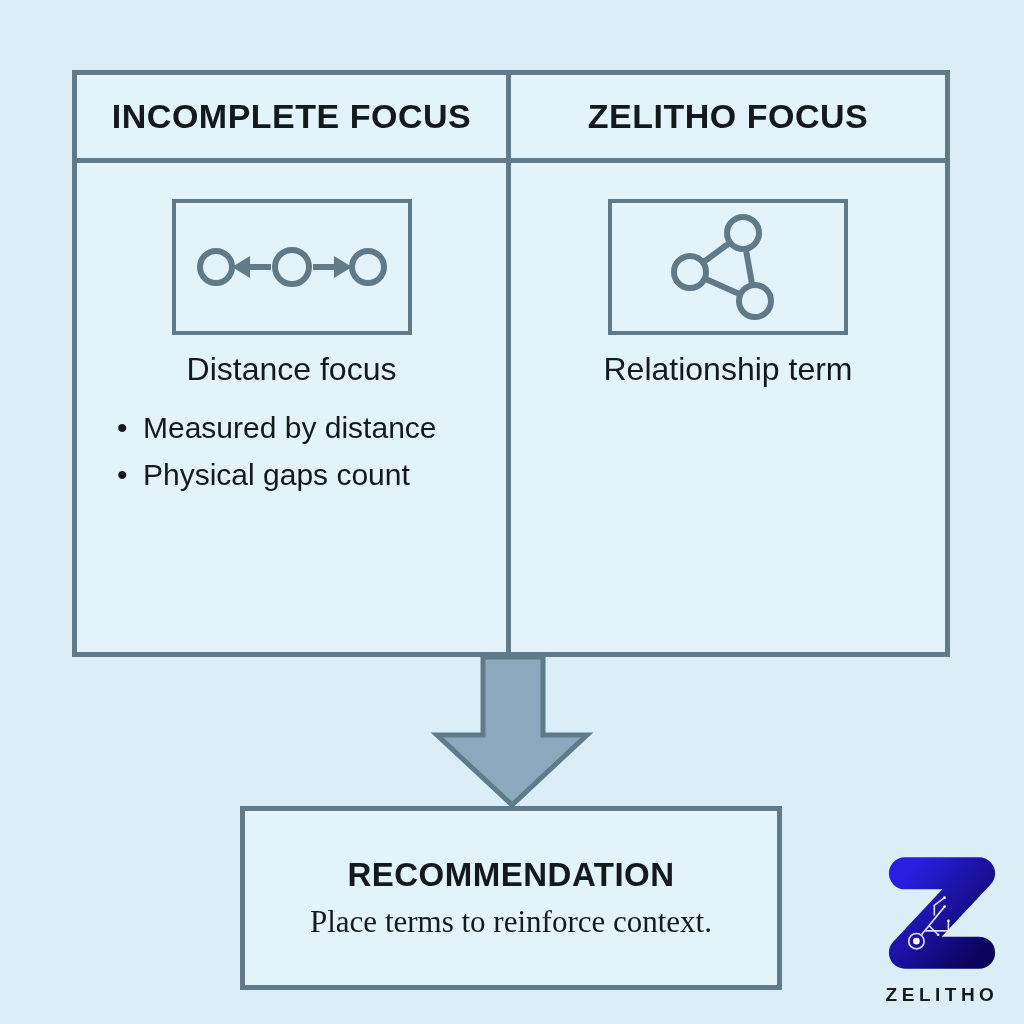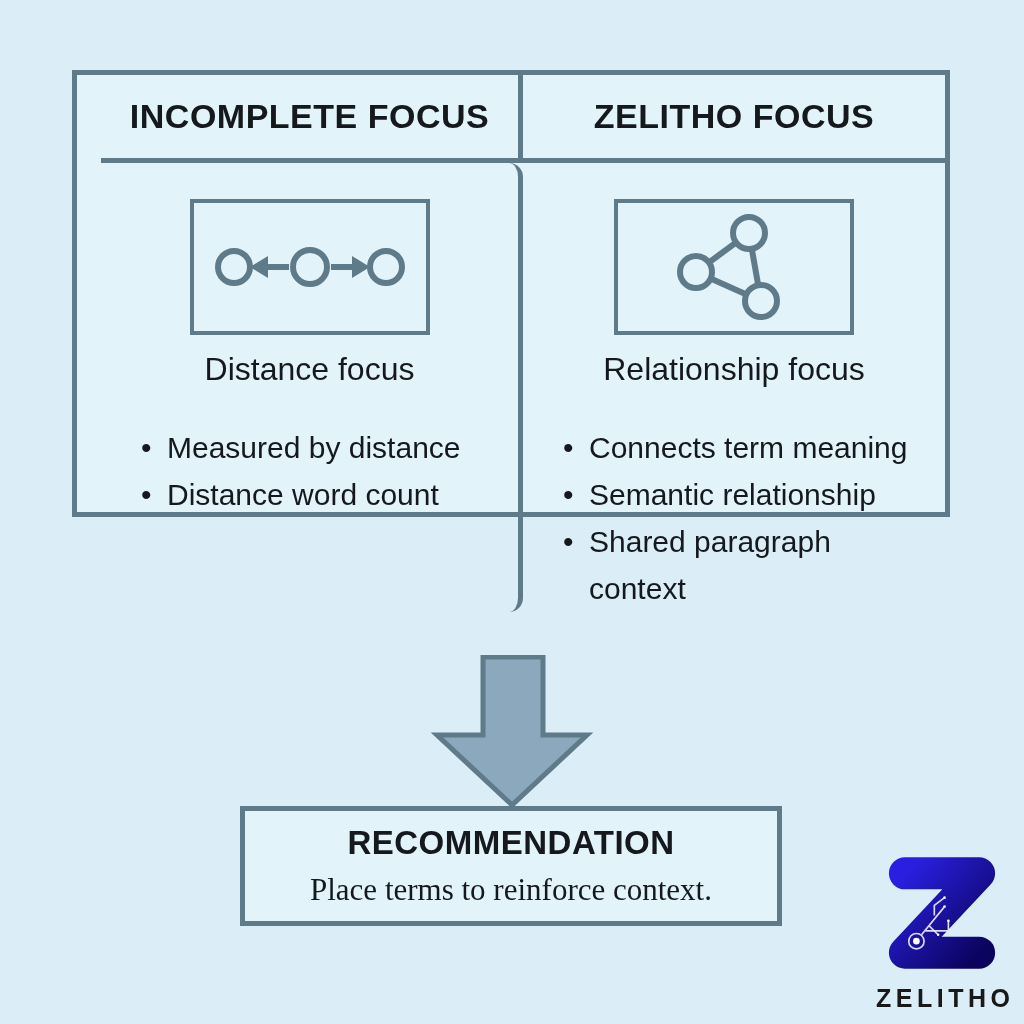--- a/index.html
+++ b/index.html
@@ -6,52 +6,52 @@
     --bg:#dbedf7; --cell:#e2f3fa; --line:#5f7b8a; --ink:#15191d;
     --arrow-fill:#8ba8bc; --z1:#2a1fe0; --z2:#0b045f; --brand-ink:#191919;
   }
   *{box-sizing:border-box;margin:0;padding:0;}
   html,body{width:1024px;height:1024px;}
   body{font-family:"Liberation Sans","DejaVu Sans",sans-serif;color:var(--ink);}
   .canvas{position:relative;width:1024px;height:1024px;background:var(--bg);overflow:hidden;}
 
   
   .compare-table{
-    position:absolute;left:72px;top:70px;width:878px;height:447px;
+    position:absolute;left:72px;top:70px;width:878px;height:587px;
     border:5px solid var(--line);background:var(--cell);
-    display:grid;grid-template-columns:1fr 1fr;grid-template-rows:88px 1fr;padding-left:24px;
+    display:grid;grid-template-columns:1fr 1fr;grid-template-rows:88px 1fr;
   }
   .hdr{display:flex;align-items:center;justify-content:center;
        font-weight:bold;font-size:34px;letter-spacing:.5px;
        border-bottom:5px solid var(--line);}
   .hdr.left,.cell.left{border-right:5px solid var(--line);}
-  .cell{display:flex;flex-direction:column;align-items:center;padding-top:36px;border-radius:14px;}
+  .cell{display:flex;flex-direction:column;align-items:center;padding-top:36px;}
   .icon-box{width:240px;height:136px;border:4px solid var(--line);
             display:flex;align-items:center;justify-content:center;background:var(--cell);}
   .caption{margin-top:16px;font-size:32px;}
-  ul.points{list-style:none;align-self:stretch;margin-top:36px;padding-left:40px;}
+  ul.points{list-style:none;align-self:stretch;margin-top:16px;padding-left:40px;}
   ul.points li{position:relative;padding-left:26px;font-size:30px;line-height:47px;
                white-space:pre-line;max-width:370px;}
   ul.points li::before{content:"\2022";position:absolute;left:0;top:0;}
 
   
   .flow-arrow{position:absolute;left:430px;top:655px;}
 
   
   .recommendation{
-    position:absolute;left:240px;top:806px;width:542px;height:120px;
+    position:absolute;left:240px;top:806px;width:542px;height:184px;
     border:5px solid var(--line);background:var(--cell);
     display:flex;flex-direction:column;align-items:center;justify-content:center;gap:10px;
   }
   .rec-title{font-weight:bold;font-size:33px;letter-spacing:.5px;}
   .rec-text{font-size:31px;font-family:Liberation Serif, serif;}
 
   
   .logo{position:absolute;left:876px;top:848px;width:132px;text-align:center;}
-  .brand{display:block;margin-top:2px;font-weight:bold;font-size:25px;
+  .brand{display:block;margin-top:2px;font-weight:bold;font-size:19px;
          letter-spacing:4.5px;color:var(--brand-ink);}
 
   
   .stroked{stroke:var(--line);fill:none;}
   .filled{fill:var(--line);stroke:none;}
   .node{fill:var(--cell);stroke:var(--line);}
   .arrow-poly{fill:var(--arrow-fill);stroke:var(--line);stroke-width:5;}
   .circuit{stroke:#e7e5ff;fill:none;stroke-width:1.3;opacity:.95;}
   .circuit-dot{fill:#ffffff;stroke:none;}
 </style>
@@ -72,42 +72,36 @@
           <circle class="stroked" cx="192" cy="64" r="16" stroke-width="6"></circle>
           <line class="stroked" x1="95" y1="64" x2="70" y2="64" stroke-width="6"></line>
           <polygon class="filled" points="56,64 74,53 74,75"></polygon>
           <line class="stroked" x1="137" y1="64" x2="162" y2="64" stroke-width="6"></line>
           <polygon class="filled" points="176,64 158,53 158,75"></polygon>
         </svg>
       </div>
       <div class="caption">Distance focus</div>
       <ul class="points">
         <li>Measured by distance</li>
-        <li>Distance word count</li>
+        <li>Physical gaps count</li>
       </ul>
     </div>
 
     <div class="cell">
       <div class="icon-box">
         <svg width="232" height="128" viewBox="0 0 232 128">
           <line class="stroked" x1="131" y1="30" x2="78" y2="69" stroke-width="6"></line>
           <line class="stroked" x1="131" y1="30" x2="143" y2="98" stroke-width="6"></line>
           <line class="stroked" x1="78" y1="69" x2="143" y2="98" stroke-width="6"></line>
           <circle class="node" cx="131" cy="30" r="16" stroke-width="6"></circle>
           <circle class="node" cx="78" cy="69" r="16" stroke-width="6"></circle>
           <circle class="node" cx="143" cy="98" r="16" stroke-width="6"></circle>
         </svg>
       </div>
-      <div class="caption">Relationship focus</div>
-      <ul class="points">
-        <li>Connects term meaning</li>
-        <li>Semantic relationship</li>
-        <li>Shared paragraph
-context</li>
-      </ul>
+      <div class="caption">Relationship term</div>
     </div>
   </div>
 
   <svg class="flow-arrow" width="165" height="155" viewBox="0 0 165 155">
     <polygon class="arrow-poly" points="53,2 113,2 113,80 157,80 82,150 7,80 53,80"></polygon>
   </svg>
 
   <div class="recommendation">
     <div class="rec-title">RECOMMENDATION</div>
     <div class="rec-text">Place terms to reinforce context.</div>

